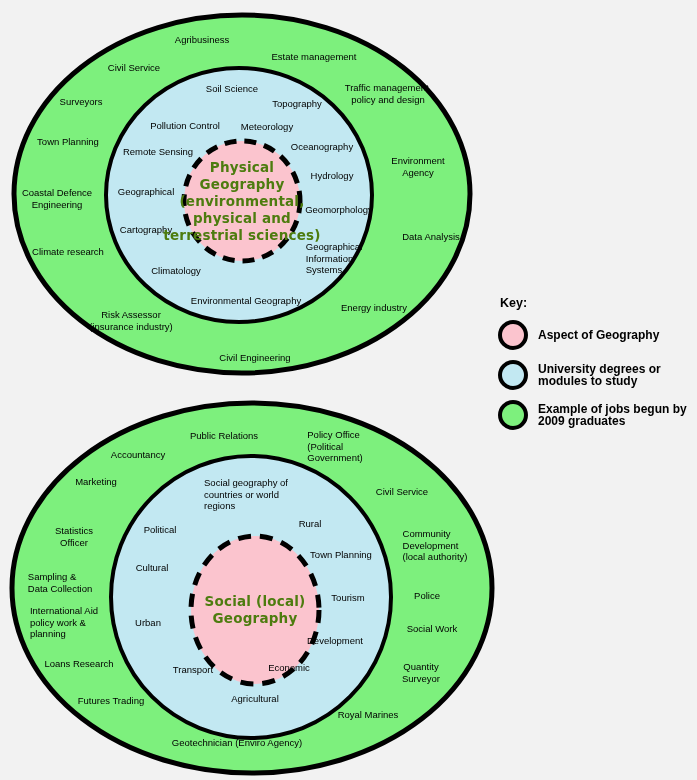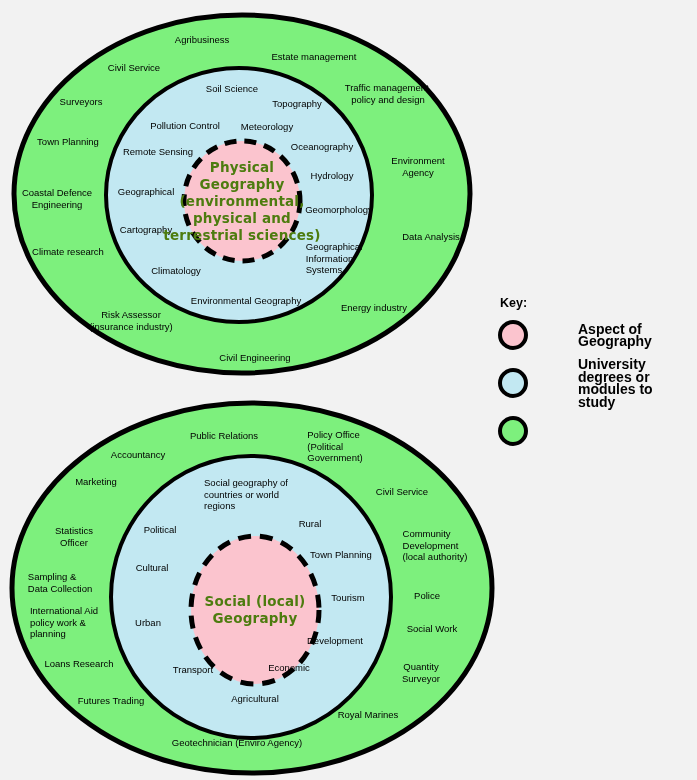--- a/index.html
+++ b/index.html
@@ -80,26 +80,25 @@
   .key-swatch {
     flex: 0 0 auto;
     width: 30px;
     height: 30px;
     border-radius: 50%;
     border: 4px solid #000;
     box-sizing: border-box;
   }
   .key-text {
     font-family: "Liberation Sans", sans-serif;
-    font-size: 14px;
+    font-size: 12px;
     font-weight: 700;
     line-height: 12.5px;
     color: #000;
     white-space: pre-line;
-    margin-left: 40px;
   }
 </style>
 </head>
 <body>
 
 <div class="canvas">
 
   <svg class="diagram-layer" viewBox="0 0 697 780" xmlns="http://www.w3.org/2000/svg">
 
     <g>
@@ -211,16 +210,18 @@
     </div>
 
     <div class="key-row">
       <div class="key-swatch" style="background:#C2E8F2"></div>
       <div class="key-text">University degrees or
 modules to study</div>
     </div>
 
     <div class="key-row">
       <div class="key-swatch" style="background:#7DF07D"></div>
+      <div class="key-text">Example of jobs begun by
+2009 graduates</div>
     </div>
   </div>
 
 </div>
 
 </body></html>

